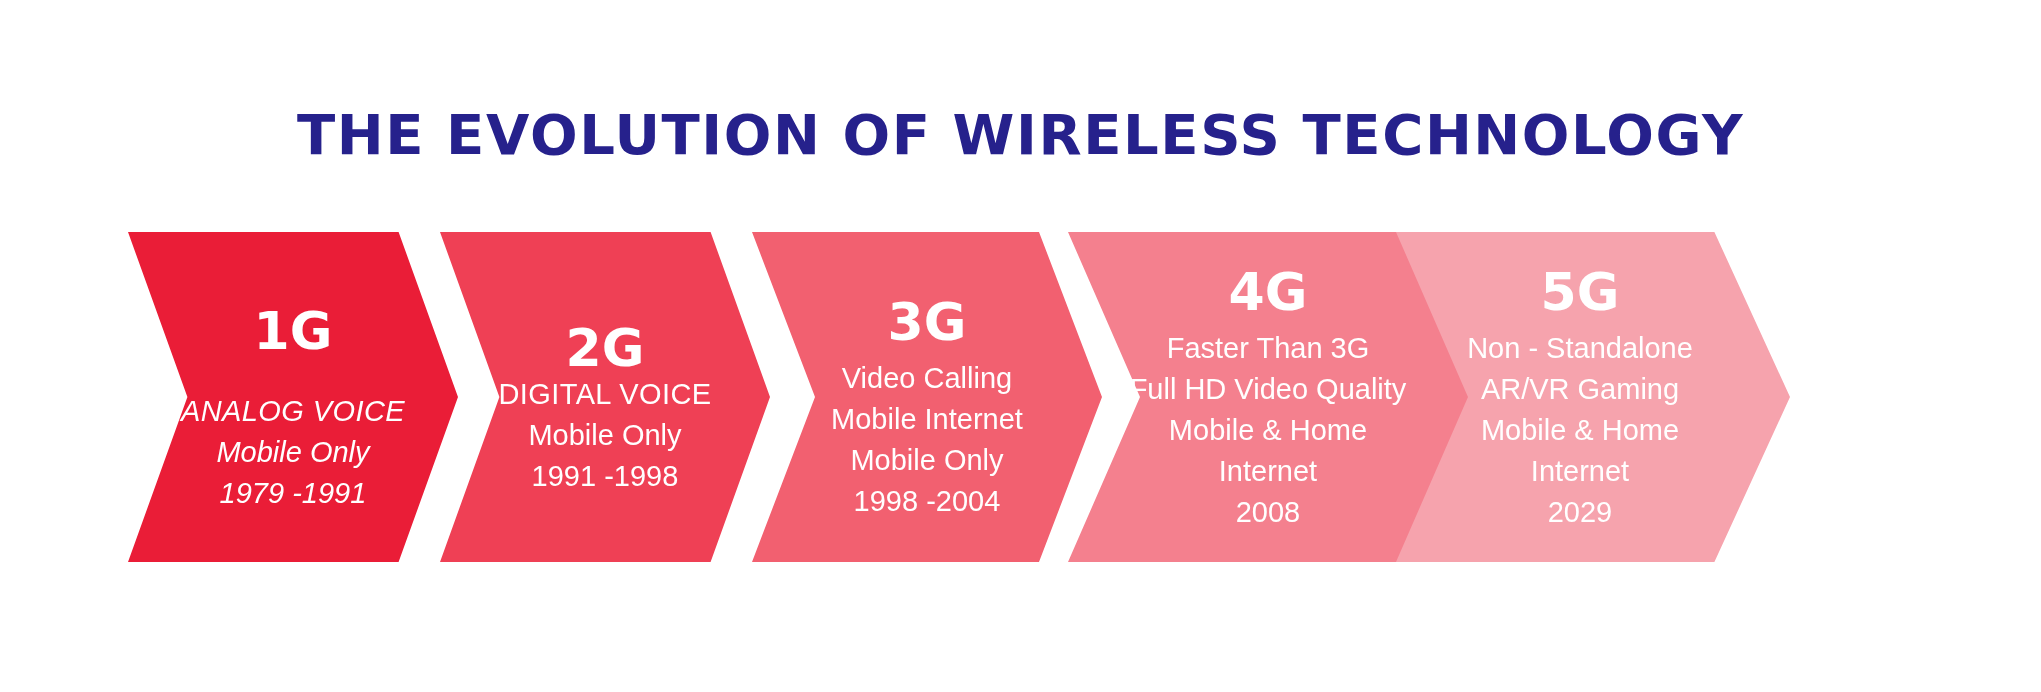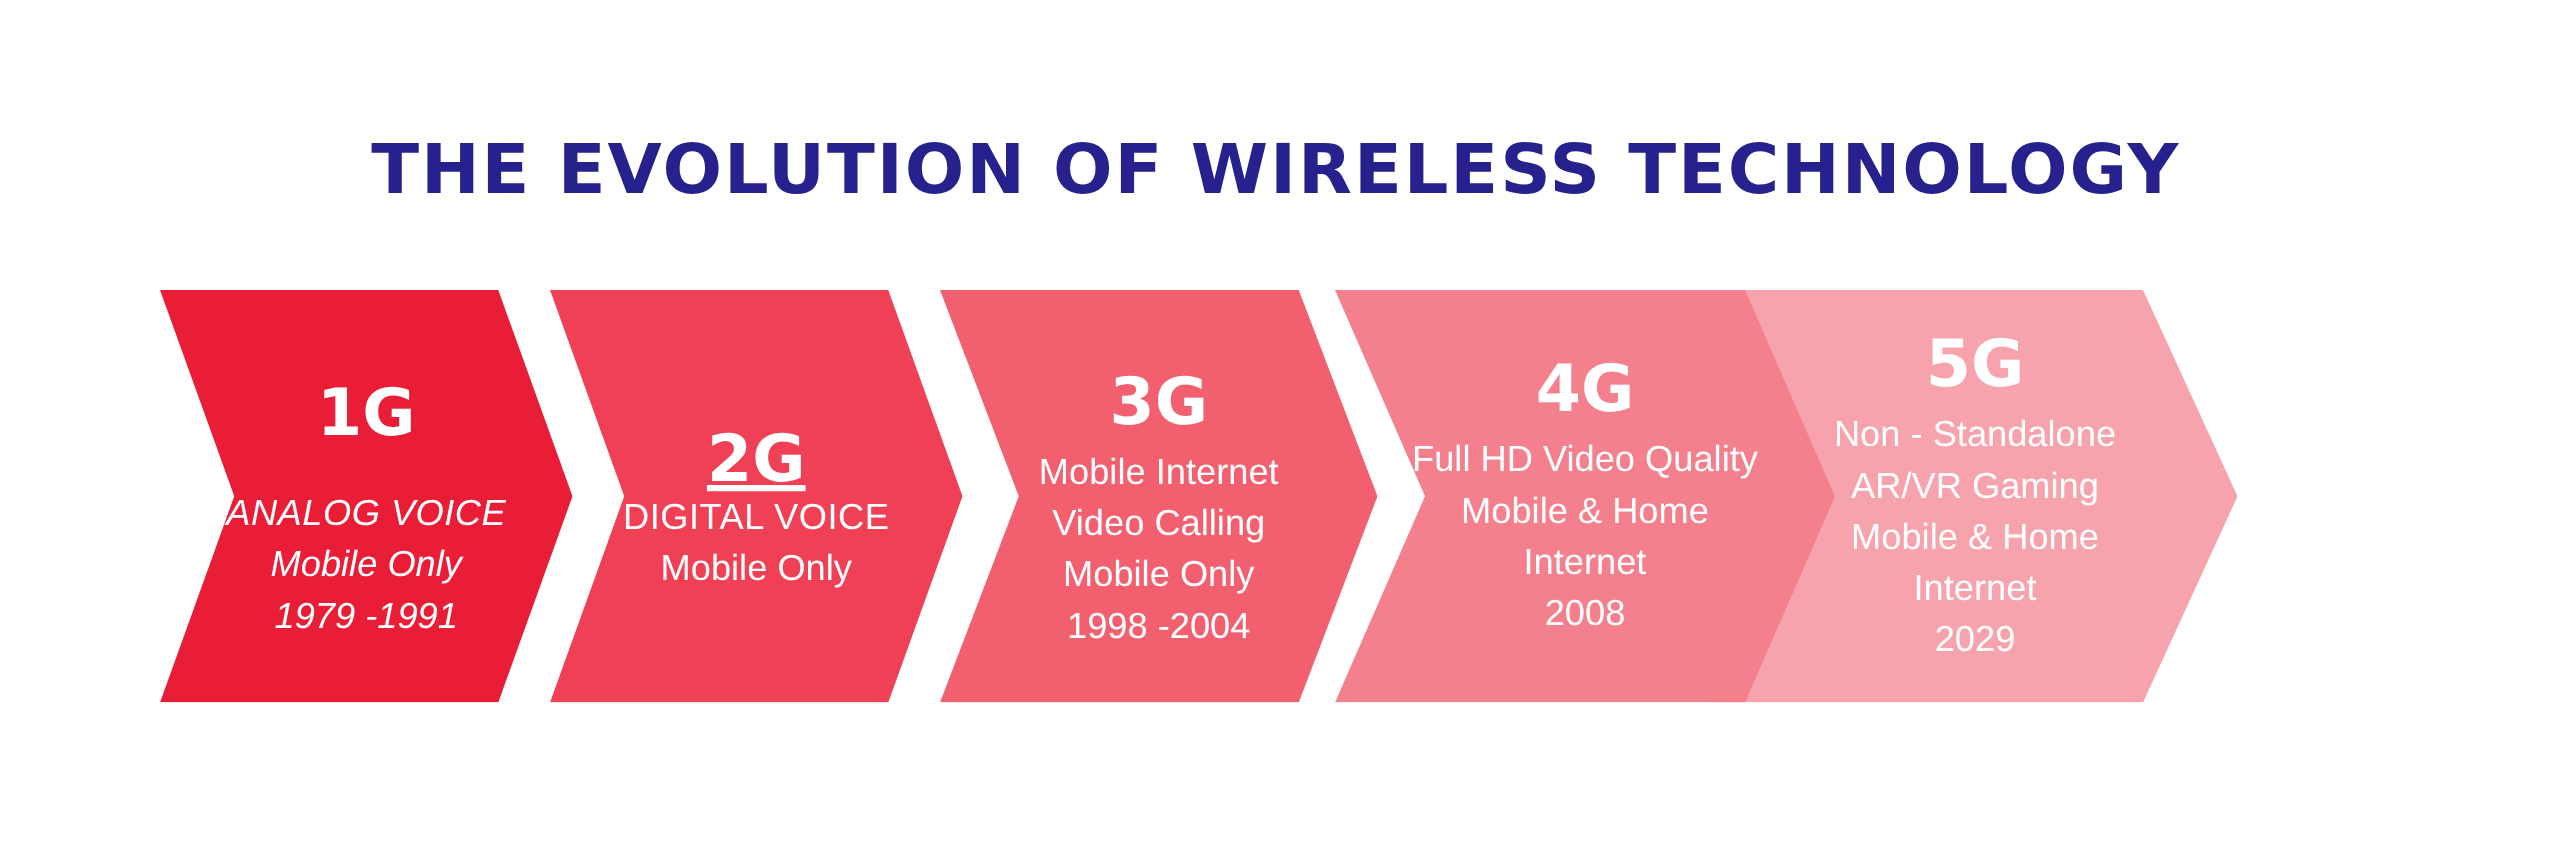--- a/index.html
+++ b/index.html
@@ -128,44 +128,46 @@
           <ul class="detail-list" style="margin-top: 34px; font-style: italic;">
             <li class="detail-line caps">ANALOG VOICE</li>
             <li class="detail-line">Mobile Only</li>
             <li class="detail-line">1979 -1991</li>
           </ul>
         </div>
       </div>
       <div class="chevron" style="left: 440px; width: 330px; z-index: 9;">
         <div class="shape" style="background: rgb(239, 64, 85);"></div>
         <div class="content">
-          <div class="gen-label" style="margin-top: 24px; text-decoration: underline;">2G</div>
+          <div class="gen-label" style="margin-top: 24px;">2G</div>
           <ul class="detail-list" style="">
             <li class="detail-line caps">DIGITAL VOICE</li>
             <li class="detail-line">Mobile Only</li>
+            <li class="detail-line">1991 -1998</li>
           </ul>
         </div>
       </div>
       <div class="chevron" style="left: 752px; width: 350px; z-index: 8;">
         <div class="shape" style="background: rgb(242, 96, 112);"></div>
         <div class="content">
           <div class="gen-label" style="margin-top: 24px;">3G</div>
           <ul class="detail-list" style="margin-top: 10px;">
+            <li class="detail-line">Video Calling</li>
             <li class="detail-line">Mobile Internet</li>
-            <li class="detail-line">Video Calling</li>
             <li class="detail-line">Mobile Only</li>
             <li class="detail-line">1998 -2004</li>
           </ul>
         </div>
       </div>
       <div class="chevron" style="left: 1068px; width: 400px; z-index: 7;">
         <div class="shape" style="background: rgb(244, 128, 142);"></div>
         <div class="content">
           <div class="gen-label" style="margin-top: 4px;">4G</div>
           <ul class="detail-list" style="margin-top: 10px;">
+            <li class="detail-line">Faster Than 3G</li>
             <li class="detail-line">Full HD Video Quality</li>
             <li class="detail-line">Mobile &amp; Home</li>
             <li class="detail-line">Internet</li>
             <li class="detail-line">2008</li>
           </ul>
         </div>
       </div>
       <div class="chevron" style="left: 1370px; width: 420px; z-index: 6;">
         <div class="shape" style="background: rgb(246, 163, 173);"></div>
         <div class="content">

